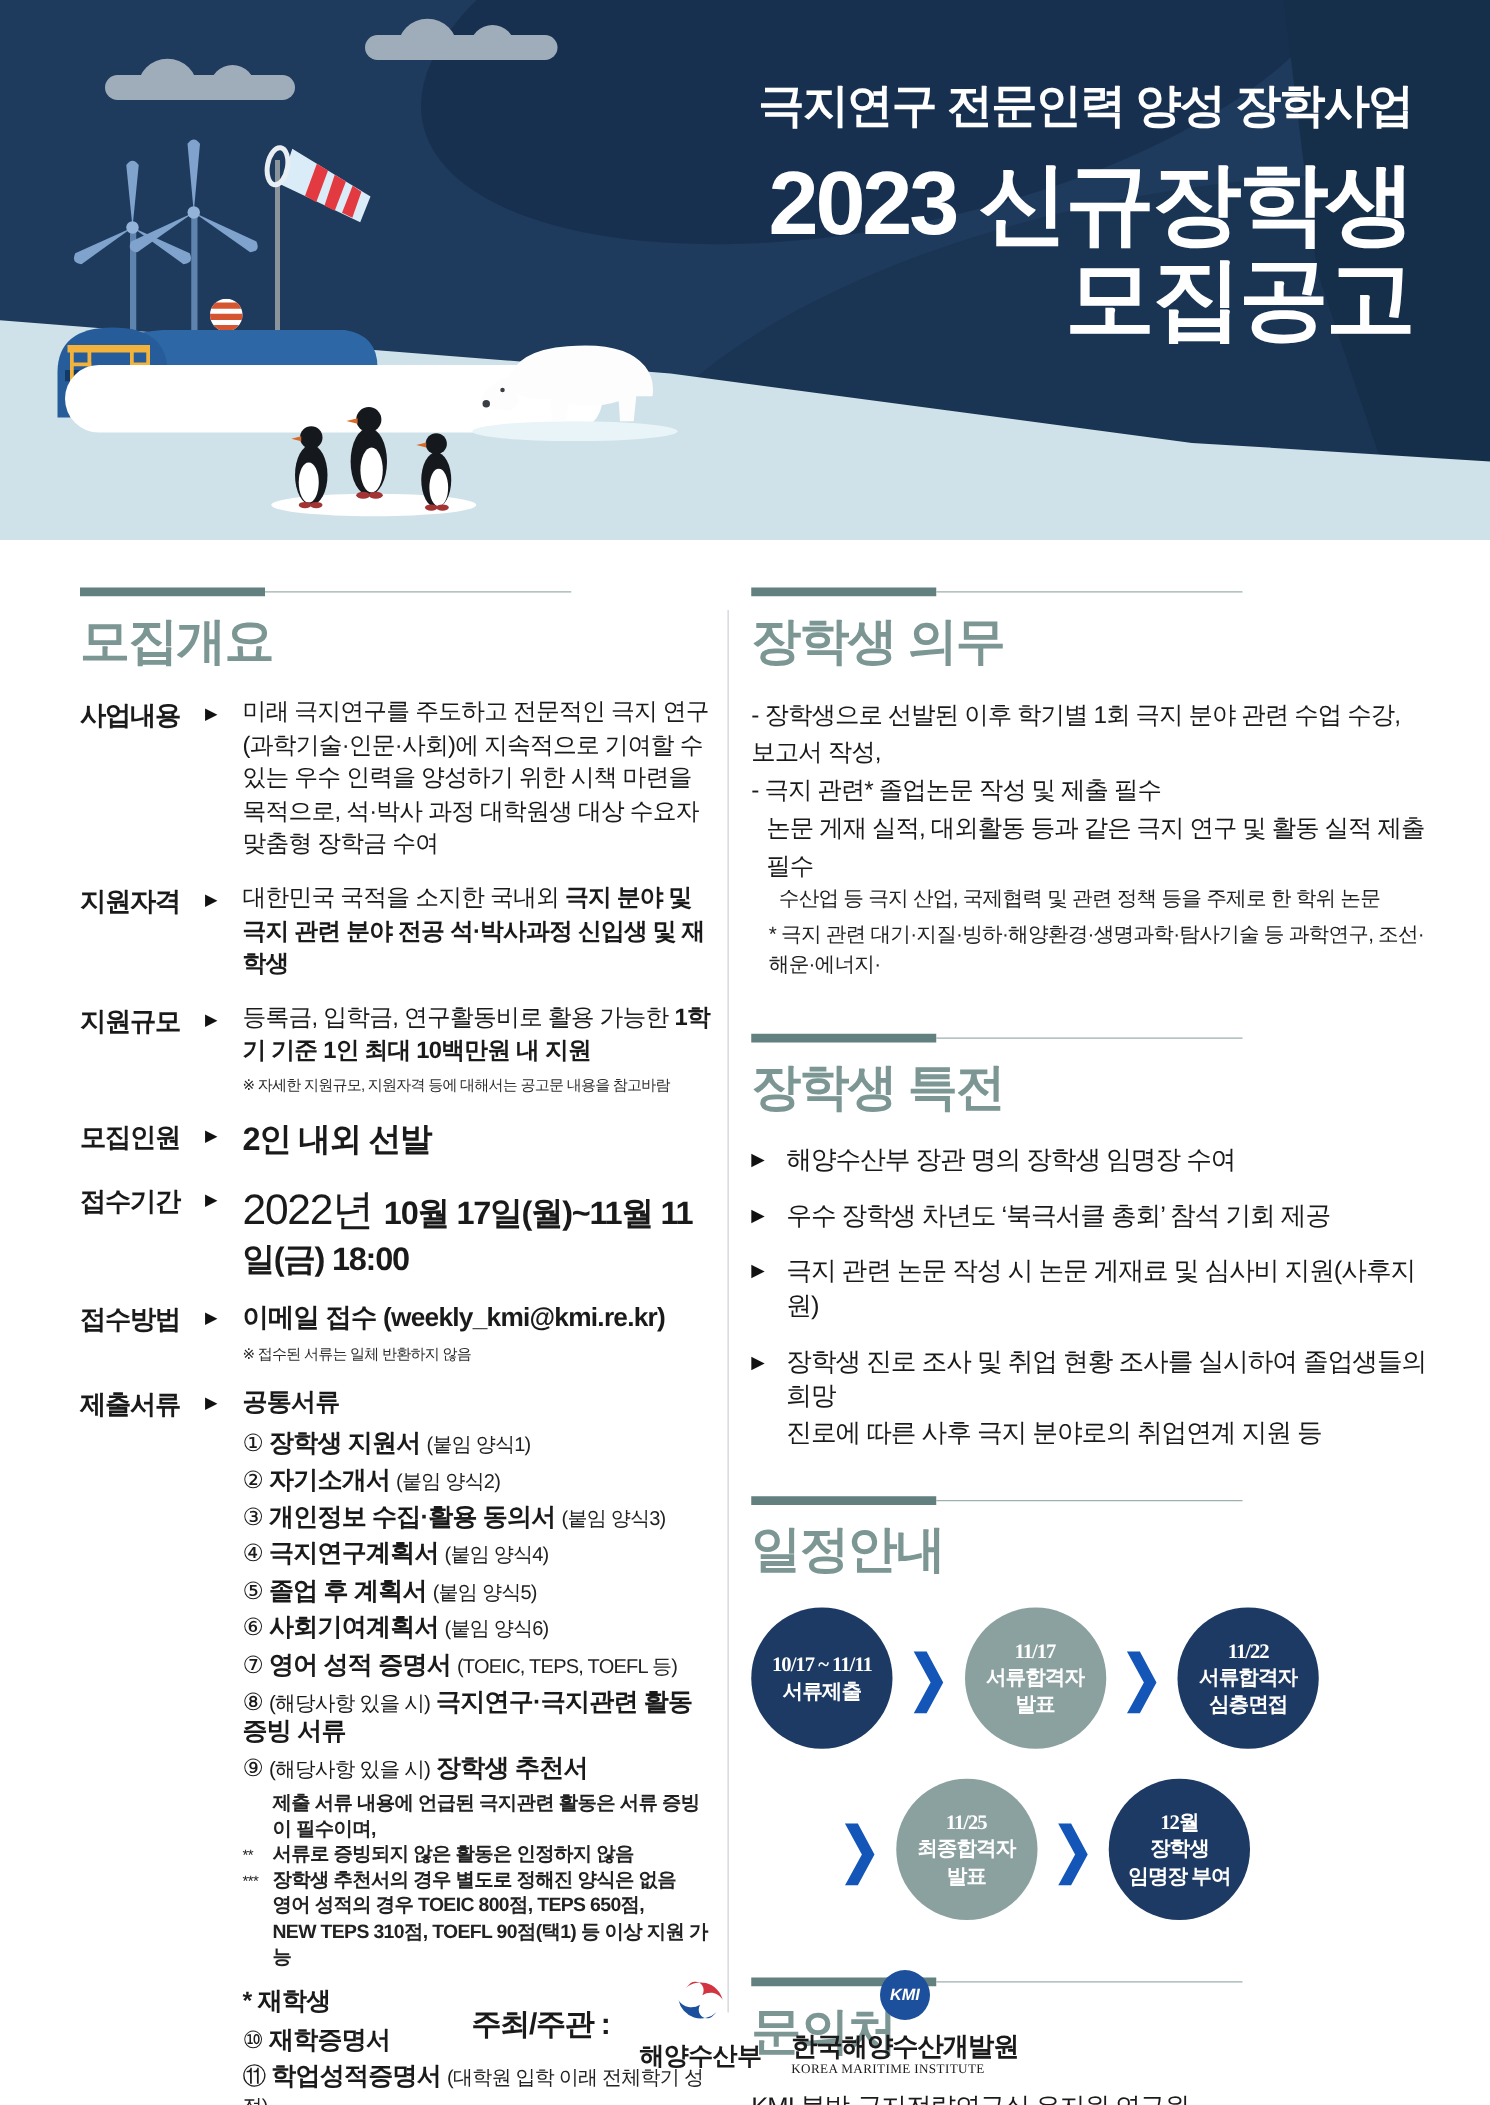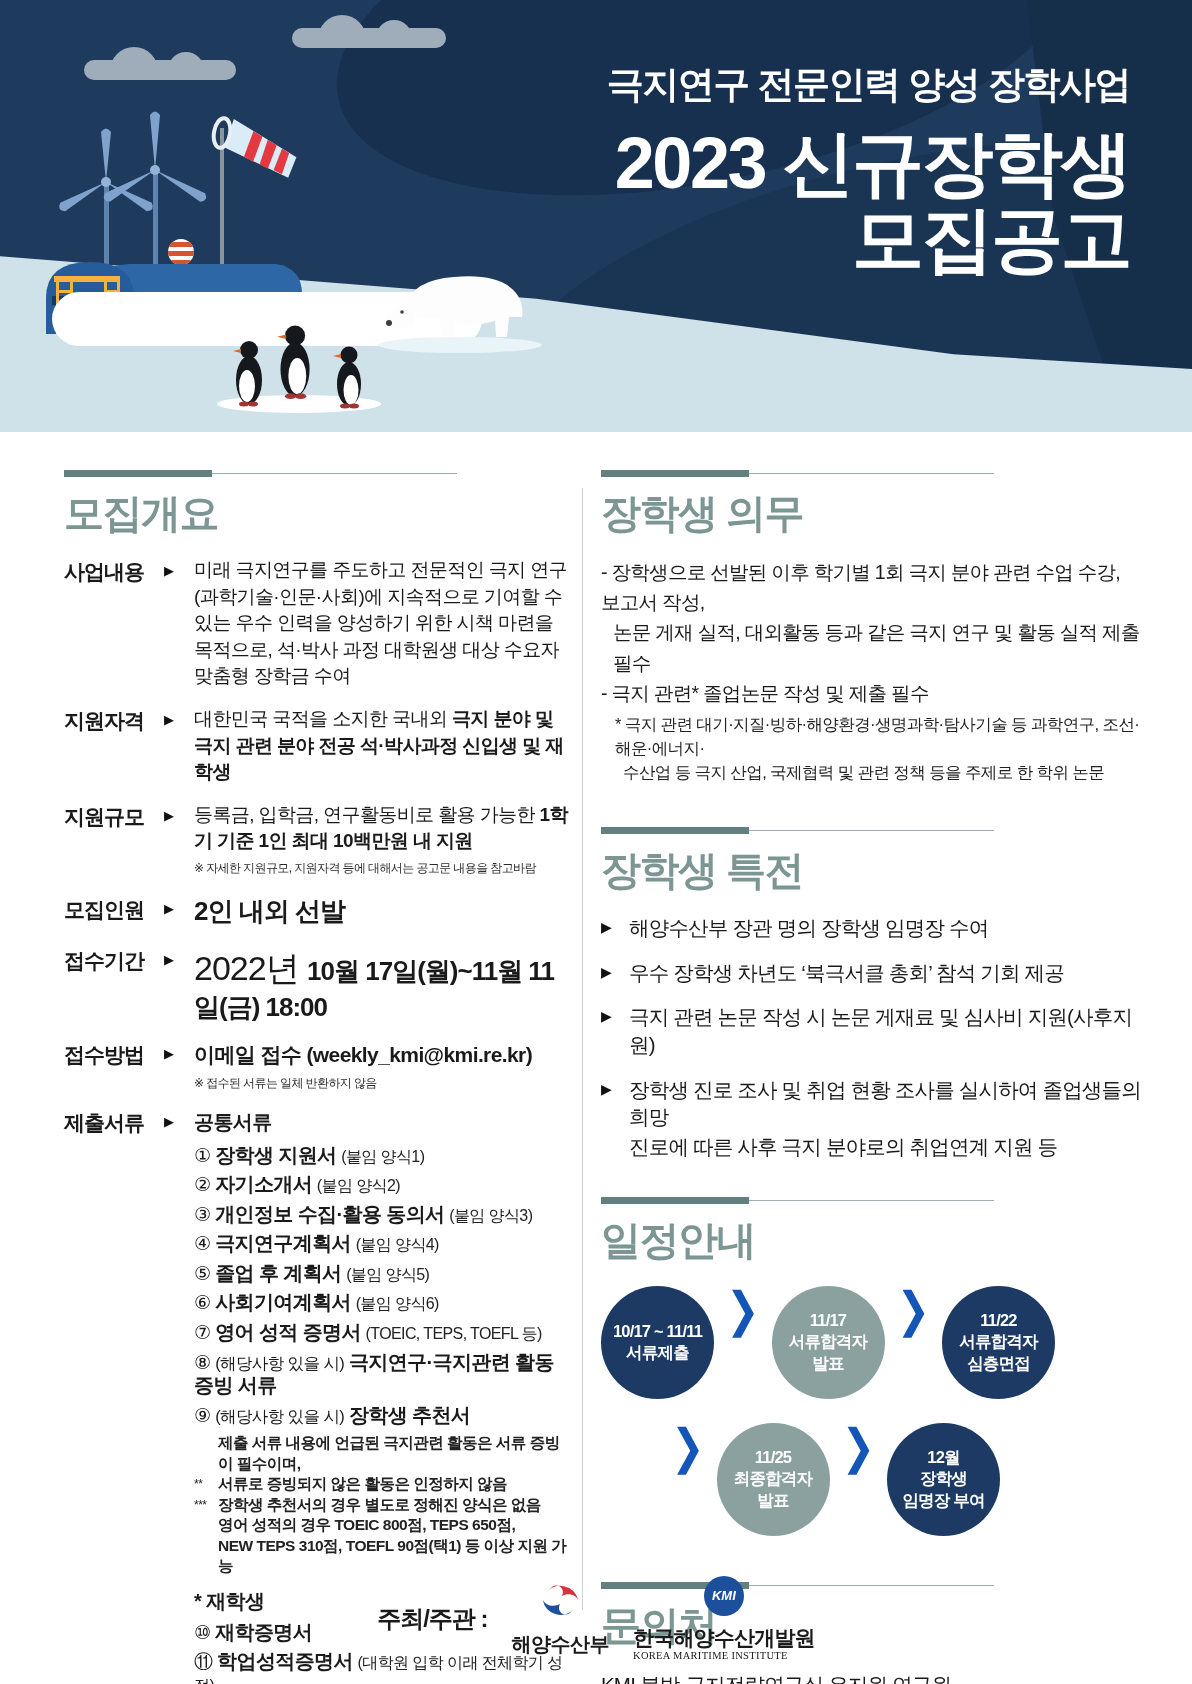--- a/index.html
+++ b/index.html
@@ -66,21 +66,21 @@
 
   .duty-line { font-size:19.5px; line-height:1.55; letter-spacing:-0.7px; }
   .duty-indent { padding-left:12px; }
   .duty-note { font-size:16.5px; line-height:1.45; color:#222; letter-spacing:-0.6px; padding-left:14px; }
   .duty-note-first { margin-top:5px; }
 
   .benefit-item { display:flex; font-size:20.5px; letter-spacing:-0.8px; margin-bottom:17px; line-height:1.35; }
   .benefit-item .bm { flex:0 0 28px; font-size:14px; padding-top:4px; color:#111; }
   .benefit-cont { padding-left:28px; font-size:20.5px; letter-spacing:-0.8px; margin-top:-6px; margin-bottom:14px; line-height:1.35; }
 
-  .sched-row { display:flex; align-items:flex-start; margin-top:24px; }
+  .sched-row { display:flex; align-items:center; margin-top:24px;font-family:Liberation Serif, serif; }
   .sched-row2 { margin-left:58px; }
   .circle { width:113px; height:113px; border-radius:50%; display:flex; flex-direction:column; justify-content:center;
             align-items:center; color:#fff; font-weight:700; font-size:16.5px; line-height:1.3; text-align:center; letter-spacing:-0.8px; }
   .circle.navy { background:#1c3a63; }
   .circle.sage { background:#8ba19f; }
   .chev { font-size:40px; font-weight:800; color:#1356b7; margin:0 12px; transform:scaleY(1.2); }
 
   .contact-person { font-size:20.5px; letter-spacing:-0.8px; margin:24px 0 14px 0; }
 
   
@@ -321,24 +321,24 @@
 
     <div class="sec-head">
       <div class="sec-divider">
           <span class="thick"></span>
           <span class="thin"></span>
         </div>
       <h2 class="sec-title">장학생 의무</h2>
     </div>
     <div>
       <div class="duty-line">- 장학생으로 선발된 이후 학기별 1회 극지 분야 관련 수업 수강, 보고서 작성,</div>
+      <div class="duty-line">- 극지 관련* 졸업논문 작성 및 제출 필수</div>
       <div class="duty-line duty-indent">논문 게재 실적, 대외활동 등과 같은 극지 연구 및 활동 실적 제출 필수</div>
-      <div class="duty-line">- 극지 관련* 졸업논문 작성 및 제출 필수</div>
+      <div class="duty-note" style="padding-left:22px;">수산업 등 극지 산업, 국제협력 및 관련 정책 등을 주제로 한 학위 논문</div>
       <div class="duty-note duty-note-first">* 극지 관련 대기·지질·빙하·해양환경·생명과학·탐사기술 등 과학연구, 조선·해운·에너지·</div>
-      <div class="duty-note" style="padding-left:22px;">수산업 등 극지 산업, 국제협력 및 관련 정책 등을 주제로 한 학위 논문</div>
     </div>
 
     <div class="sec-head" style="margin-top:42px;">
       <div class="sec-divider">
           <span class="thick"></span>
           <span class="thin"></span>
         </div>
       <h2 class="sec-title">장학생 특전</h2>
     </div>
     <div>

